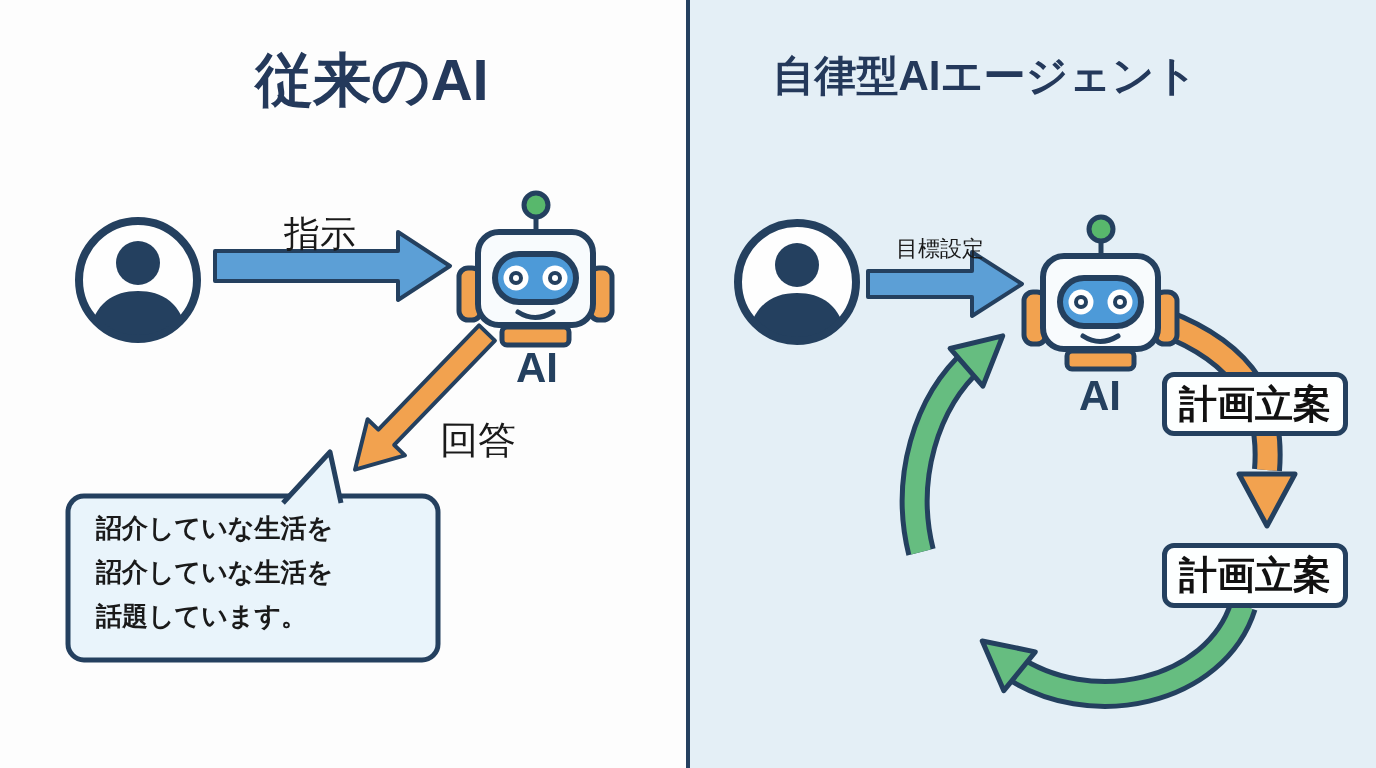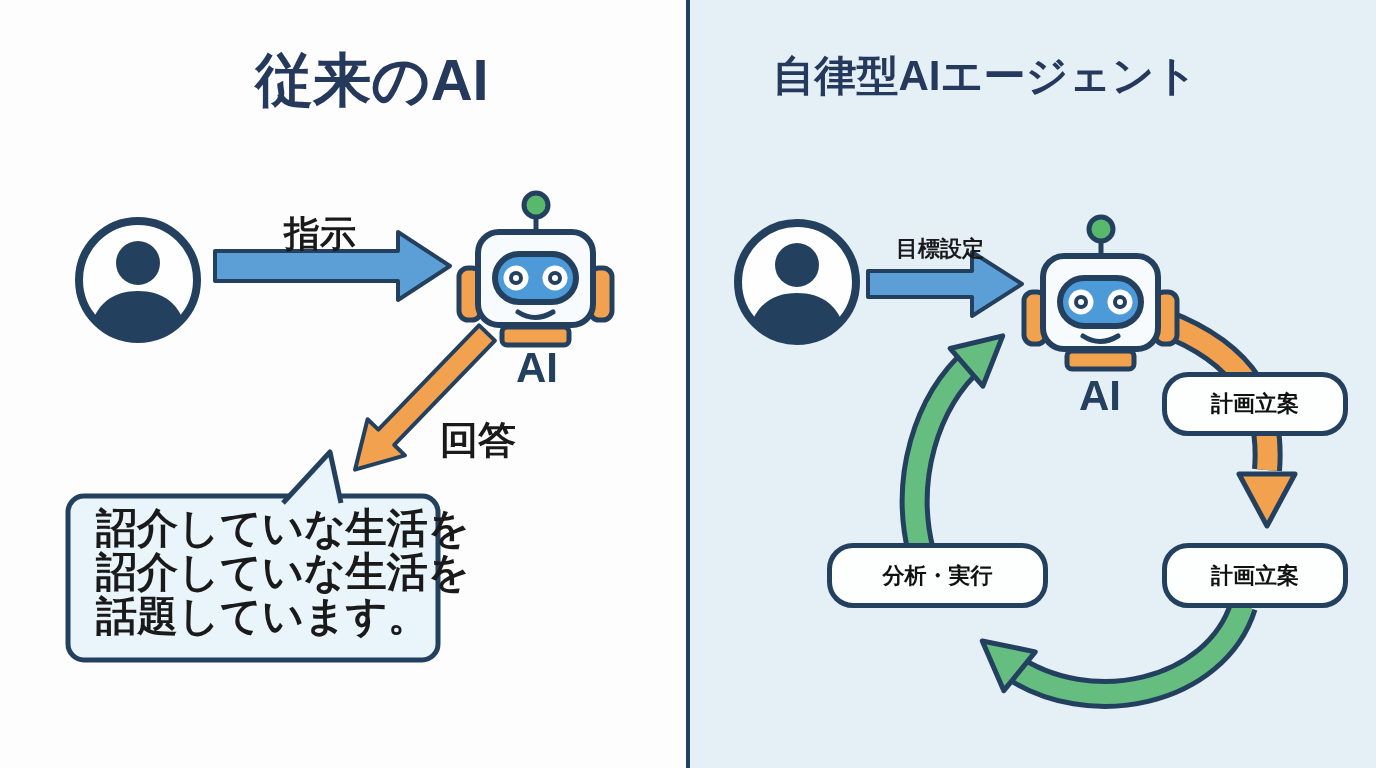--- a/index.html
+++ b/index.html
@@ -10,32 +10,32 @@
   .stage{position:relative;width:1376px;height:768px;}
   .panel{position:absolute;top:0;height:768px;}
   .panel-left{left:0;width:686px;background:#FDFDFD;}
   .panel-right{left:690px;width:686px;background:#E4EFF6;}
   .divider{position:absolute;top:0;left:686px;width:4px;height:768px;background:#24405F;}
   svg.layer{position:absolute;left:0;top:0;width:1376px;height:768px;z-index:2;}
   .txt{position:absolute;z-index:3;white-space:nowrap;}
   .title{font-weight:bold;color:#24395B;text-align:center;transform:translateX(-50%);}
   .title-left{left:340px;top:42px;font-size:58px;margin-left:32px;}
   .title-right{left:985px;top:48px;font-size:42px;}
-  .lbl{font-weight:bold;color:#1A1A1A;transform:translateX(-50%);text-align:center;}
+  .lbl{font-weight:normal;color:#1A1A1A;transform:translateX(-50%);text-align:center;}
   .lbl-shiji{left:320px;top:210px;font-size:36px;}
   .lbl-kaitou{left:478px;top:415px;font-size:38px;}
   .lbl-mokuhyou{left:940px;top:234px;font-size:22px;}
   .ai-lbl{font-weight:800;color:#24405F;font-size:42px;transform:translateX(-50%);}
   .ai-left{left:537px;top:344px;}
   .ai-right{left:1100px;top:372px;}
-  .bubble-text{left:96px;top:506px;font-size:41px;font-weight:bold;color:#1A1A1A;line-height:44px;}
+  .bubble-text{left:96px;top:506px;font-size:26px;font-weight:bold;color:#1A1A1A;line-height:44px;}
   .cycle-box{
-    position:absolute;z-index:4;background:#FDFFFF;border:5px solid #24405F;border-radius:26px;
+    position:absolute;z-index:4;background:#FDFFFF;border:5px solid #24405F;border-radius:12px;
     display:flex;align-items:center;justify-content:center;
-    font-size:22px;font-weight:bold;color:#111;white-space:nowrap;
+    font-size:38px;font-weight:bold;color:#111;white-space:nowrap;
   }
   .box-plan{left:1162px;top:372px;width:176px;height:54px;}
   .box-info{left:1162px;top:543px;width:176px;height:55px;}
   .box-analyze{left:827px;top:543px;width:211px;height:55px;}
 </style>
 </head>
 <body>
 
 <div class="stage">
 
@@ -131,15 +131,14 @@
     <div>詔介していな生活を</div>
     <div>詔介していな生活を</div>
     <div>話題しています。</div>
   </div>
 
   <div class="txt lbl lbl-mokuhyou">目標設定</div>
   <div class="txt ai-lbl ai-right">AI</div>
 
   <div class="cycle-box box-plan">計画立案</div>
   <div class="cycle-box box-info">計画立案</div>
-  <div class="cycle-box box-analyze">分析・実行</div>
 
 </div>
 
 </body></html>

